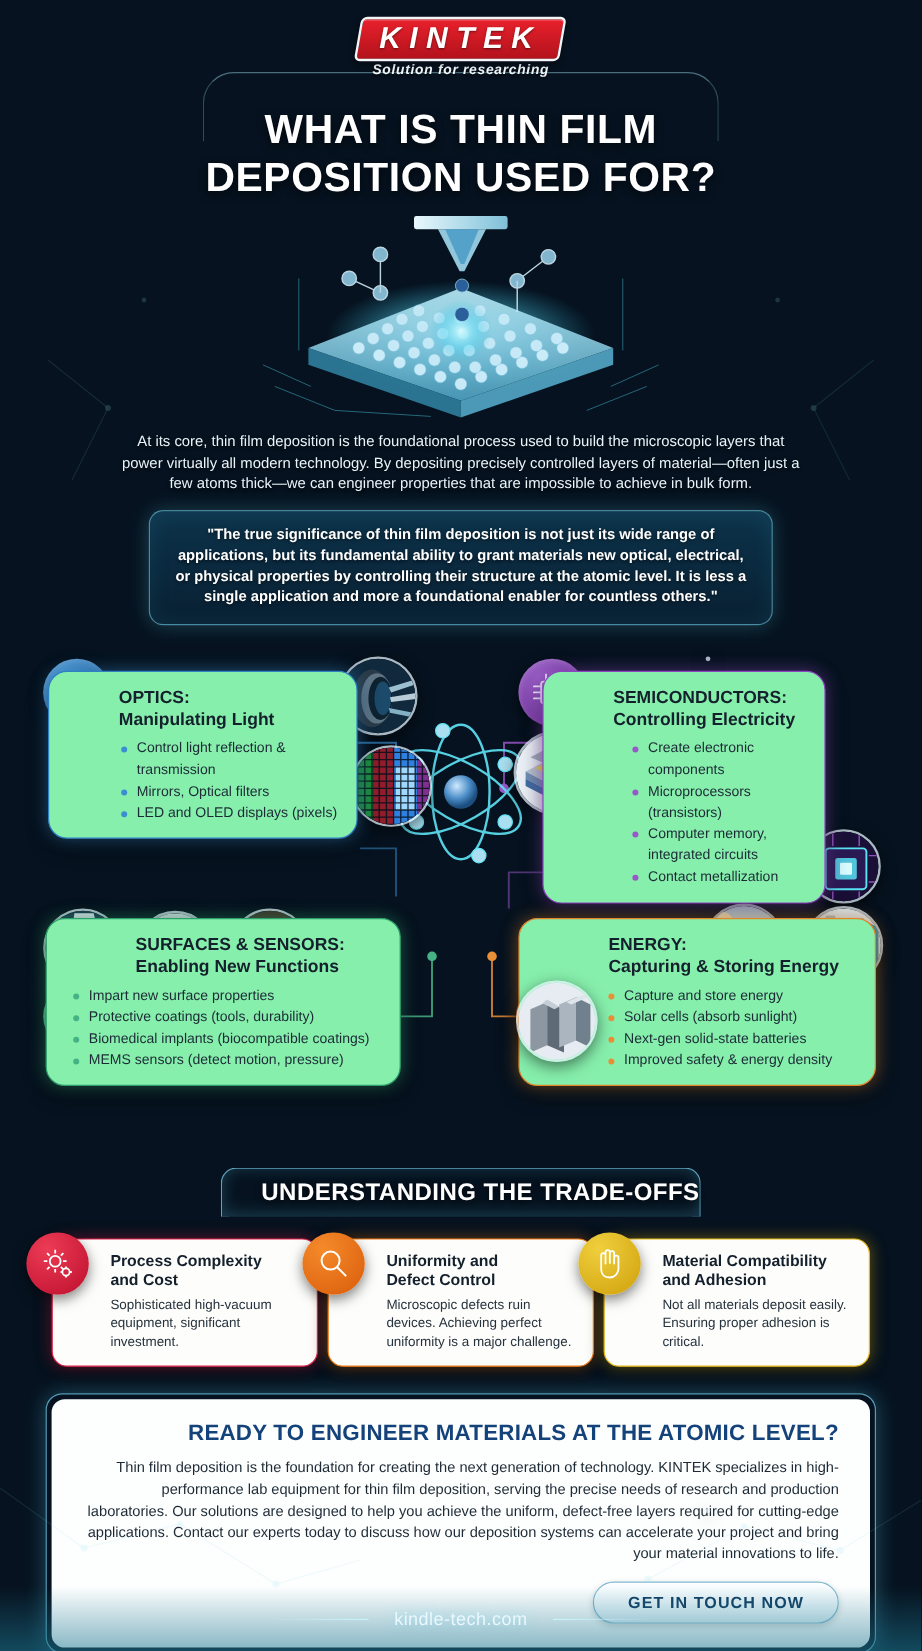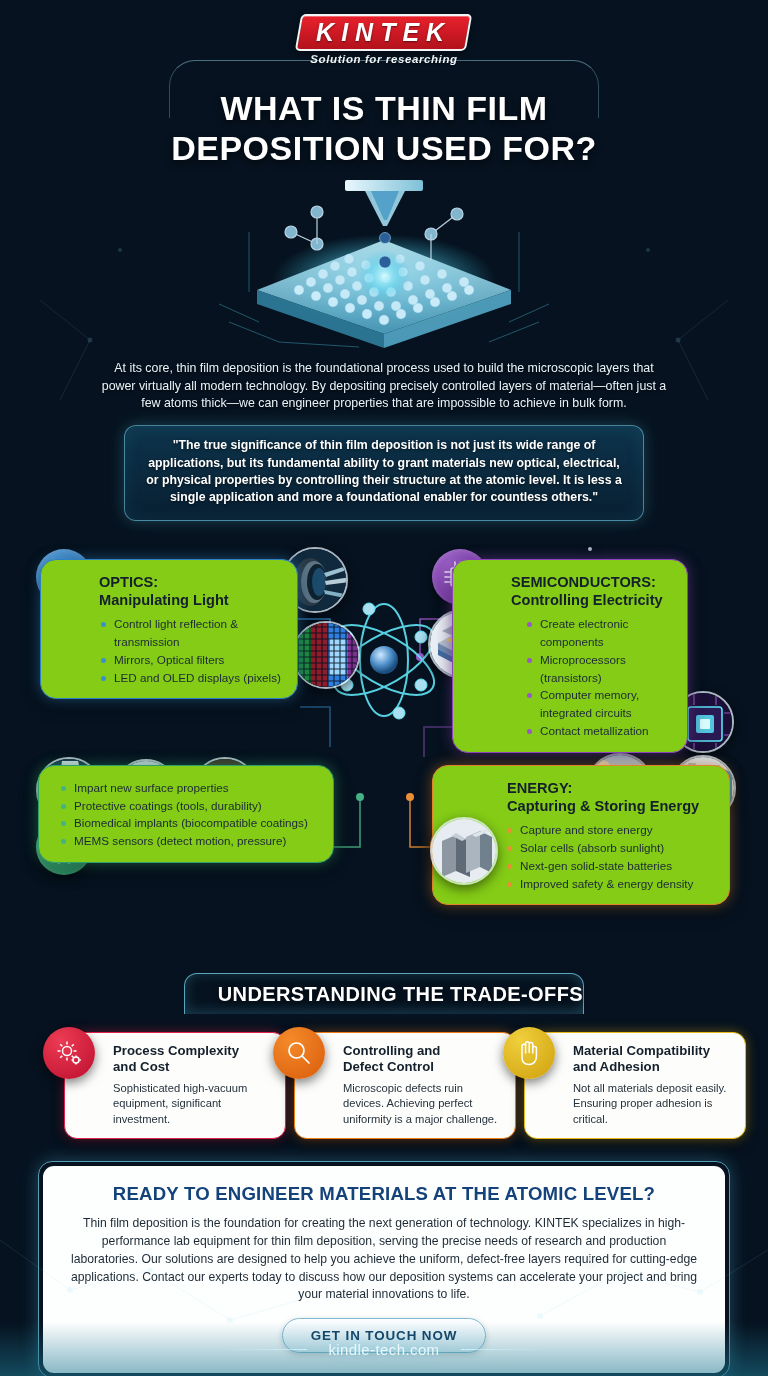--- a/index.html
+++ b/index.html
@@ -55,21 +55,21 @@
     background:linear-gradient(180deg, rgba(20,80,112,.55), rgba(12,48,74,.45));
     box-shadow:0 0 16px rgba(90,210,235,.25), inset 0 0 18px rgba(80,200,230,.10);
     text-align:center;font-size:12.3px;font-weight:bold;line-height:1.42;color:#fff;
     text-shadow:0 1px 3px rgba(0,0,0,.6);
   }
 
   
   .apps{position:relative;margin-top:26px;height:420px}
   .atom{position:absolute;left:50%;top:38px;transform:translateX(-50%);width:150px;height:150px;}
 
-  .card{position:absolute;background:#84cc16;border-radius:16px;padding:13px 14px 12px 58px;
+  .card{position:absolute;background:#86efac;border-radius:16px;padding:13px 14px 12px 58px;
     box-shadow:0 6px 18px rgba(0,0,0,.40);}
   .card.optics{left:40px;top:12px;width:258px;border:1.5px solid #2f7fc4;
     box-shadow:0 0 14px rgba(60,150,220,.45),0 6px 18px rgba(0,0,0,.4)}
   .card.semi{left:452px;top:12px;width:236px;border:1.5px solid #8c44c0;
     box-shadow:0 0 14px rgba(150,80,205,.45),0 6px 18px rgba(0,0,0,.4)}
   .card.surf{left:38px;top:218px;width:296px;border:1.5px solid #2e9e6b;
     box-shadow:0 0 14px rgba(60,190,130,.42),0 6px 18px rgba(0,0,0,.4)}
   .card.energy{left:432px;top:218px;width:298px;border:1.5px solid #e0852a;
     box-shadow:0 0 14px rgba(230,140,50,.45),0 6px 18px rgba(0,0,0,.4)}
 
@@ -93,38 +93,38 @@
   .thumb{position:absolute;border-radius:50%;overflow:hidden;border:2px solid rgba(225,240,250,.75);
     box-shadow:0 4px 12px rgba(0,0,0,.5)}
   .thumb svg{display:block}
 
   
   .tradeoffs{position:relative;margin-top:6px}
   .to-title{position:relative;width:400px;margin:0 auto;text-align:right;font-size:20px;font-weight:bold;
     letter-spacing:.4px;padding:9px 0 8px;color:#fff;text-shadow:0 2px 6px rgba(0,0,0,.6);
     border:1.5px solid rgba(120,215,245,.75);border-bottom:none;border-radius:13px 13px 0 0;
     box-shadow:0 -2px 14px rgba(90,210,245,.25) inset;}
-  .to-row{position:relative;display:flex;justify-content:flex-end;margin:18px 22px 0;gap:8px}
+  .to-row{position:relative;display:flex;justify-content:center;margin:18px 38px 0;gap:8px}
   .to-card{position:relative;width:222px;background:#fdfdfb;border-radius:13px;padding:10px 12px 11px 48px;
     box-shadow:0 5px 14px rgba(0,0,0,.45)}
   .to-card.c1{border:1.5px solid #e0214a;box-shadow:0 0 12px rgba(224,33,74,.4),0 5px 14px rgba(0,0,0,.45)}
   .to-card.c2{border:1.5px solid #ef7a12;box-shadow:0 0 12px rgba(239,122,18,.4),0 5px 14px rgba(0,0,0,.45)}
   .to-card.c3{border:1.5px solid #e8b916;box-shadow:0 0 12px rgba(232,185,22,.4),0 5px 14px rgba(0,0,0,.45)}
   .to-card h4{font-size:13.2px;line-height:1.25;color:#14202c;font-weight:bold;margin-bottom:5px}
   .to-card p{font-size:11.2px;line-height:1.38;color:#26323d}
   .to-badge{position:absolute;left:-22px;top:-6px;width:52px;height:52px;border-radius:50%;
     display:flex;align-items:center;justify-content:center;box-shadow:0 4px 11px rgba(0,0,0,.5)}
   .tb1{background:radial-gradient(circle at 33% 26%,#ec3b54,#bc0f2e)}
   .tb2{background:radial-gradient(circle at 33% 26%,#f58a2a,#d95c0b)}
   .tb3{background:radial-gradient(circle at 33% 26%,#f0cf3d,#cfa00c)}
 
   
   .cta-wrap{margin:22px 38px 0;border:1.5px solid rgba(120,215,245,.7);border-radius:14px;padding:4px;
     box-shadow:0 0 18px rgba(90,210,245,.3)}
-  .cta{background:#fdfefe;border-radius:11px;padding:17px 26px 20px;text-align:center}
+  .cta{background:#fdfefe;border-radius:11px;padding:17px 26px 20px;text-align:right}
   .cta h2{font-size:18.6px;font-weight:bold;color:#14427a;letter-spacing:.2px;margin-bottom:10px}
   .cta p{font-size:12.2px;line-height:1.46;color:#1d2a35}
   .cta-btn{display:inline-block;margin-top:14px;padding:9px 28px;border-radius:22px;
     border:1.5px solid #7fb9cf;background:linear-gradient(180deg,#fbfeff,#dceef5);
     color:#123f63;font-weight:bold;font-size:13.4px;letter-spacing:.9px;
     box-shadow:0 2px 6px rgba(0,0,0,.18), inset 0 1px 0 #fff; cursor:pointer}
 
   
   .footer{position:absolute;left:0;right:0;bottom:0;height:54px;display:flex;align-items:center;justify-content:center;gap:21px;
     background:linear-gradient(180deg, rgba(25,95,120,.0), rgba(30,120,145,.55));}
@@ -532,20 +532,24 @@
     </h3>
     <ul style="margin-left:16px">
       <li>Create electronic components</li>
       <li>Microprocessors (transistors)</li>
       <li>Computer memory, integrated circuits</li>
       <li>Contact metallization</li>
     </ul>
   </div>
 
   <div class="card surf">
+    <h3 style="margin-left:16px">
+      <span>SURFACES &amp; SENSORS:</span>
+      <span class="l2">Enabling New Functions</span>
+    </h3>
     <ul style="margin-left:-36px">
       <li>Impart new surface properties</li>
       <li>Protective coatings (tools, durability)</li>
       <li>Biomedical implants (biocompatible coatings)</li>
       <li>MEMS sensors (detect motion, pressure)</li>
     </ul>
   </div>
 
   <div class="card energy">
     <h3 style="margin-left:16px">
@@ -582,21 +586,21 @@
     </div>
 
     <div class="to-card c2">
       <div class="to-badge tb2">
         <svg width="28" height="28" viewBox="0 0 28 28" fill="none" stroke="#fff" stroke-width="1.7" stroke-linecap="round">
           <circle cx="11.5" cy="11.5" r="7.5"></circle>
             <path d="M17 17 L24 24"></path>
         </svg>
       </div>
       <h4>
-        <span>Controlling and</span><br>
+        <span>Uniformity and</span><br>
         <span>Defect Control</span>
       </h4>
       <p>Microscopic defects ruin devices. Achieving perfect uniformity is a major challenge.</p>
     </div>
 
     <div class="to-card c3">
       <div class="to-badge tb3">
         <svg width="26" height="28" viewBox="0 0 26 28" fill="none" stroke="#fff" stroke-width="1.5" stroke-linecap="round" stroke-linejoin="round">
           <path d="M6 16V7a1.8 1.8 0 0 1 3.6 0v7M9.6 13.5V4.6a1.8 1.8 0 0 1 3.6 0v9M13.2 13.5V5.4a1.8 1.8 0 0 1 3.6 0v8.4M16.8 14V9.2a1.8 1.8 0 0 1 3.6 0v8.2c0 5-3.2 8.2-7.4 8.2-4.2 0-7-2.6-7-7V15"></path>
         </svg>

